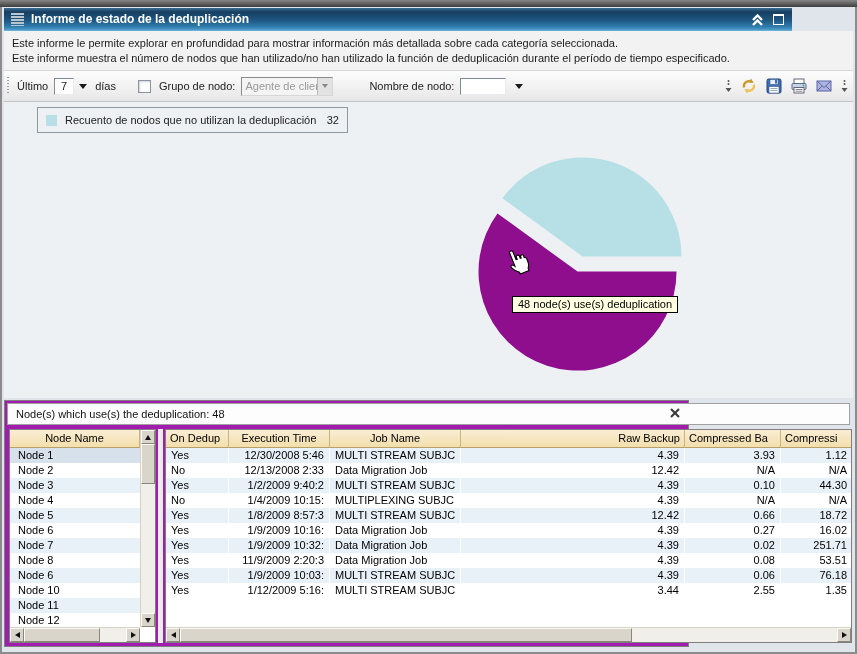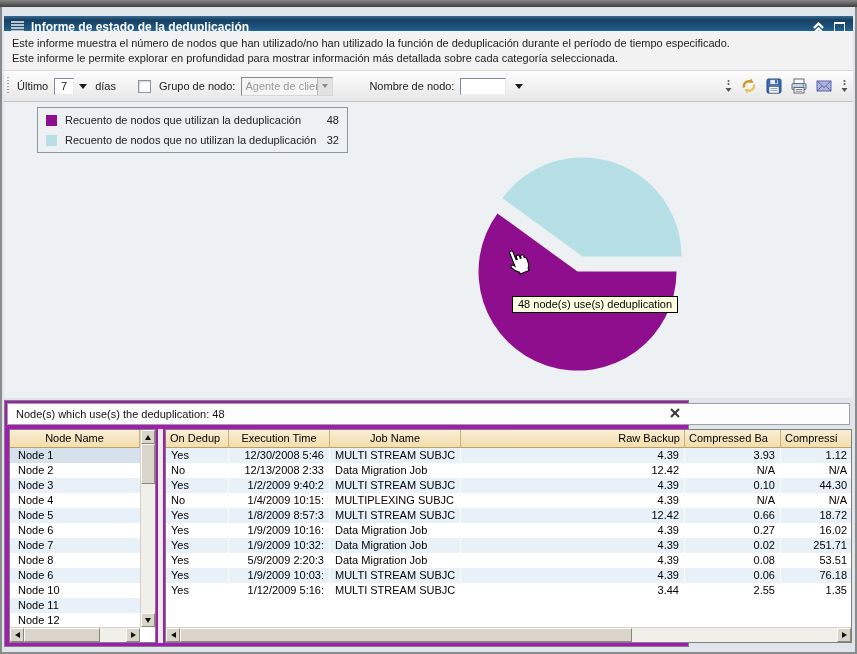--- a/index.html
+++ b/index.html
@@ -6,21 +6,21 @@
   body{
     position:relative;width:857px;height:654px;overflow:hidden;
     background:#8b8b8b;font-family:"Liberation Sans",sans-serif;
     -webkit-font-smoothing:antialiased;
   }
   .abs{position:absolute}
   
   .frame-top{left:0;top:0;width:857px;height:7px;background:linear-gradient(#868686,#3e3e3e)}
   .win{left:2px;top:7px;width:853px;height:645px;background:#dfe5ea}
   
-  .titlebar{left:4px;top:16px;width:849px;height:23px;
+  .titlebar{left:4px;top:8px;width:788px;height:23px;
     background:linear-gradient(180deg,#3a6d93 0%,#173f61 18%,#1d5681 55%,#2f7cad 85%,#4e9ecb 100%);
     border-bottom:1px solid #69aed6;box-sizing:border-box}
   .titlebar-grip{left:7px;top:5px;width:13px;height:13px;
     background:repeating-linear-gradient(180deg,#b9c6d0 0 2px,rgba(0,0,0,0) 2px 3px)}
   .title-text{left:27px;top:0;height:23px;line-height:23px;color:#fff;font-size:12px;font-weight:bold;white-space:nowrap}
   .tb-btn{top:5px;width:15px;height:14px;cursor:default}
   .btn-collapse{right:27px}
   .btn-max{right:8px;top:6px;width:11px;height:11px;border:1px solid #fff;border-top-width:2px;box-sizing:border-box}
   
   .desc{left:4px;top:31px;width:849px;height:40px;background:#f2f2f2;border-bottom:1px solid #d8d8d8;
@@ -105,22 +105,22 @@
   <div class="abs tb-btn btn-collapse">
     <svg width="15" height="14" viewBox="0 0 15 14">
       <polyline points="3,7 7.5,2.5 12,7" fill="none" stroke="#fff" stroke-width="2.4"></polyline>
       <polyline points="3,12 7.5,7.5 12,12" fill="none" stroke="#fff" stroke-width="2.4"></polyline>
     </svg>
   </div>
   <div class="abs btn-max"></div>
 </div>
 
 <div class="abs desc">
+  <div>Este informe le permite explorar en profundidad para mostrar información más detallada sobre cada categoría seleccionada.</div>
   <div>Este informe muestra el número de nodos que han utilizado/no han utilizado la función de deduplicación durante el período de tiempo especificado.</div>
-  <div>Este informe le permite explorar en profundidad para mostrar información más detallada sobre cada categoría seleccionada.</div>
 </div>
 
 <div class="abs toolbar">
   <div class="tgrip"></div>
   <span class="tb-label">Último</span>
   <div class="days-box box-sunken">7</div>
   <div class="dd-arrow"></div>
   <span class="tb-label">días</span>
   <div class="chk"></div>
   <span class="tb-label">Grupo de nodo:</span>
@@ -181,25 +181,20 @@
         <circle cx="4.5" cy="4" r="1" fill="#555"></circle>
         <circle cx="4.5" cy="7" r="1" fill="#555"></circle>
         <path d="M1.5 11 h6 l-3 4 z" fill="#555"></path>
       </svg>
   </div>
 </div>
 
 <div class="abs chart">
   <div class="abs legend">
 
-      <div class="legend-row odd">
-        <span class="swatch" style="background: rgb(142, 14, 142);"></span>
-        <span class="legend-label">Recuento de nodos que utilizan la deduplicación</span>
-        <span class="legend-value">48</span>
-      </div>
 
       <div class="legend-row even">
         <span class="swatch" style="background: rgb(183, 223, 230);"></span>
         <span class="legend-label">Recuento de nodos que no utilizan la deduplicación</span>
         <span class="legend-value">32</span>
       </div>
 
   </div>
   <svg class="abs" style="left:0;top:0" width="849" height="296" viewBox="0 0 849 296">
       <path d="M 573.5278640450005 169.60845213036123 L 493.4351816018807 111.41771215340637 A 99 99 0 1 0 672.5278640450005 169.60845213036126 Z" fill="#8e0e8e"></path>
@@ -346,21 +341,21 @@
           <div class="cell c0">Yes</div>
           <div class="cell c1 al-r">1/9/2009 10:32:</div>
           <div class="cell c2">Data Migration Job</div>
           <div class="cell c3 al-r">4.39</div>
           <div class="cell c4 al-r">0.02</div>
           <div class="cell c5 al-r">251.71</div>
         </div>
 
         <div class="t-row even">
           <div class="cell c0">Yes</div>
-          <div class="cell c1 al-r">5/9/2009 2:20:3</div>
+          <div class="cell c1 al-r">11/9/2009 2:20:3</div>
           <div class="cell c2">Data Migration Job</div>
           <div class="cell c3 al-r">4.39</div>
           <div class="cell c4 al-r">0.08</div>
           <div class="cell c5 al-r">53.51</div>
         </div>
 
         <div class="t-row odd">
           <div class="cell c0">Yes</div>
           <div class="cell c1 al-r">1/9/2009 10:03:</div>
           <div class="cell c2">MULTI STREAM SUBJC</div>

